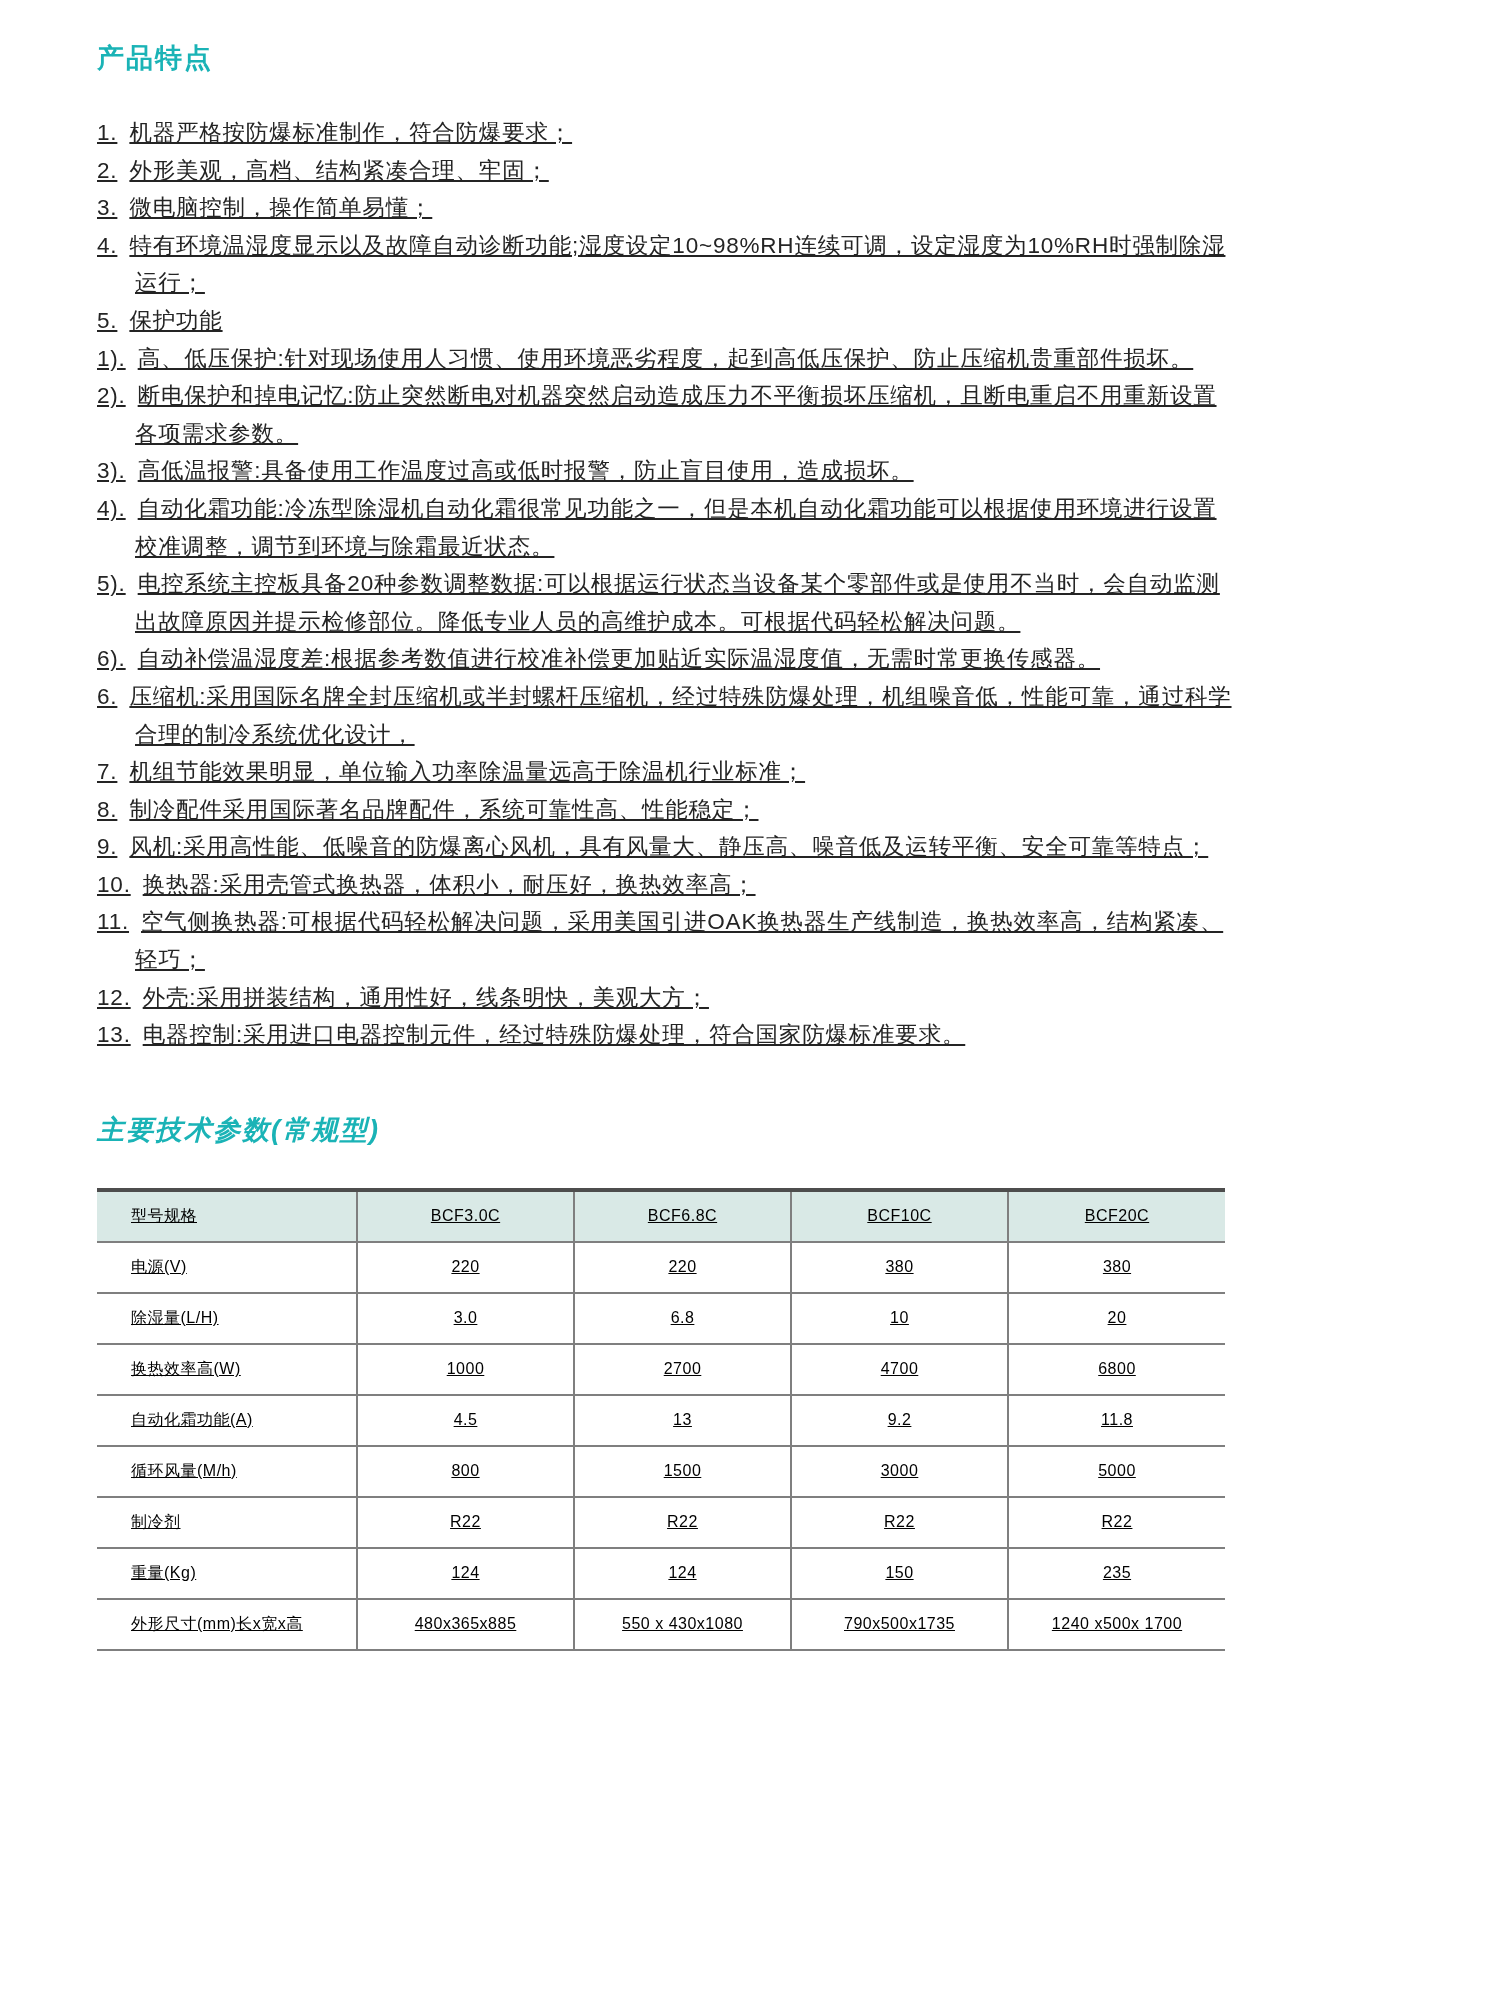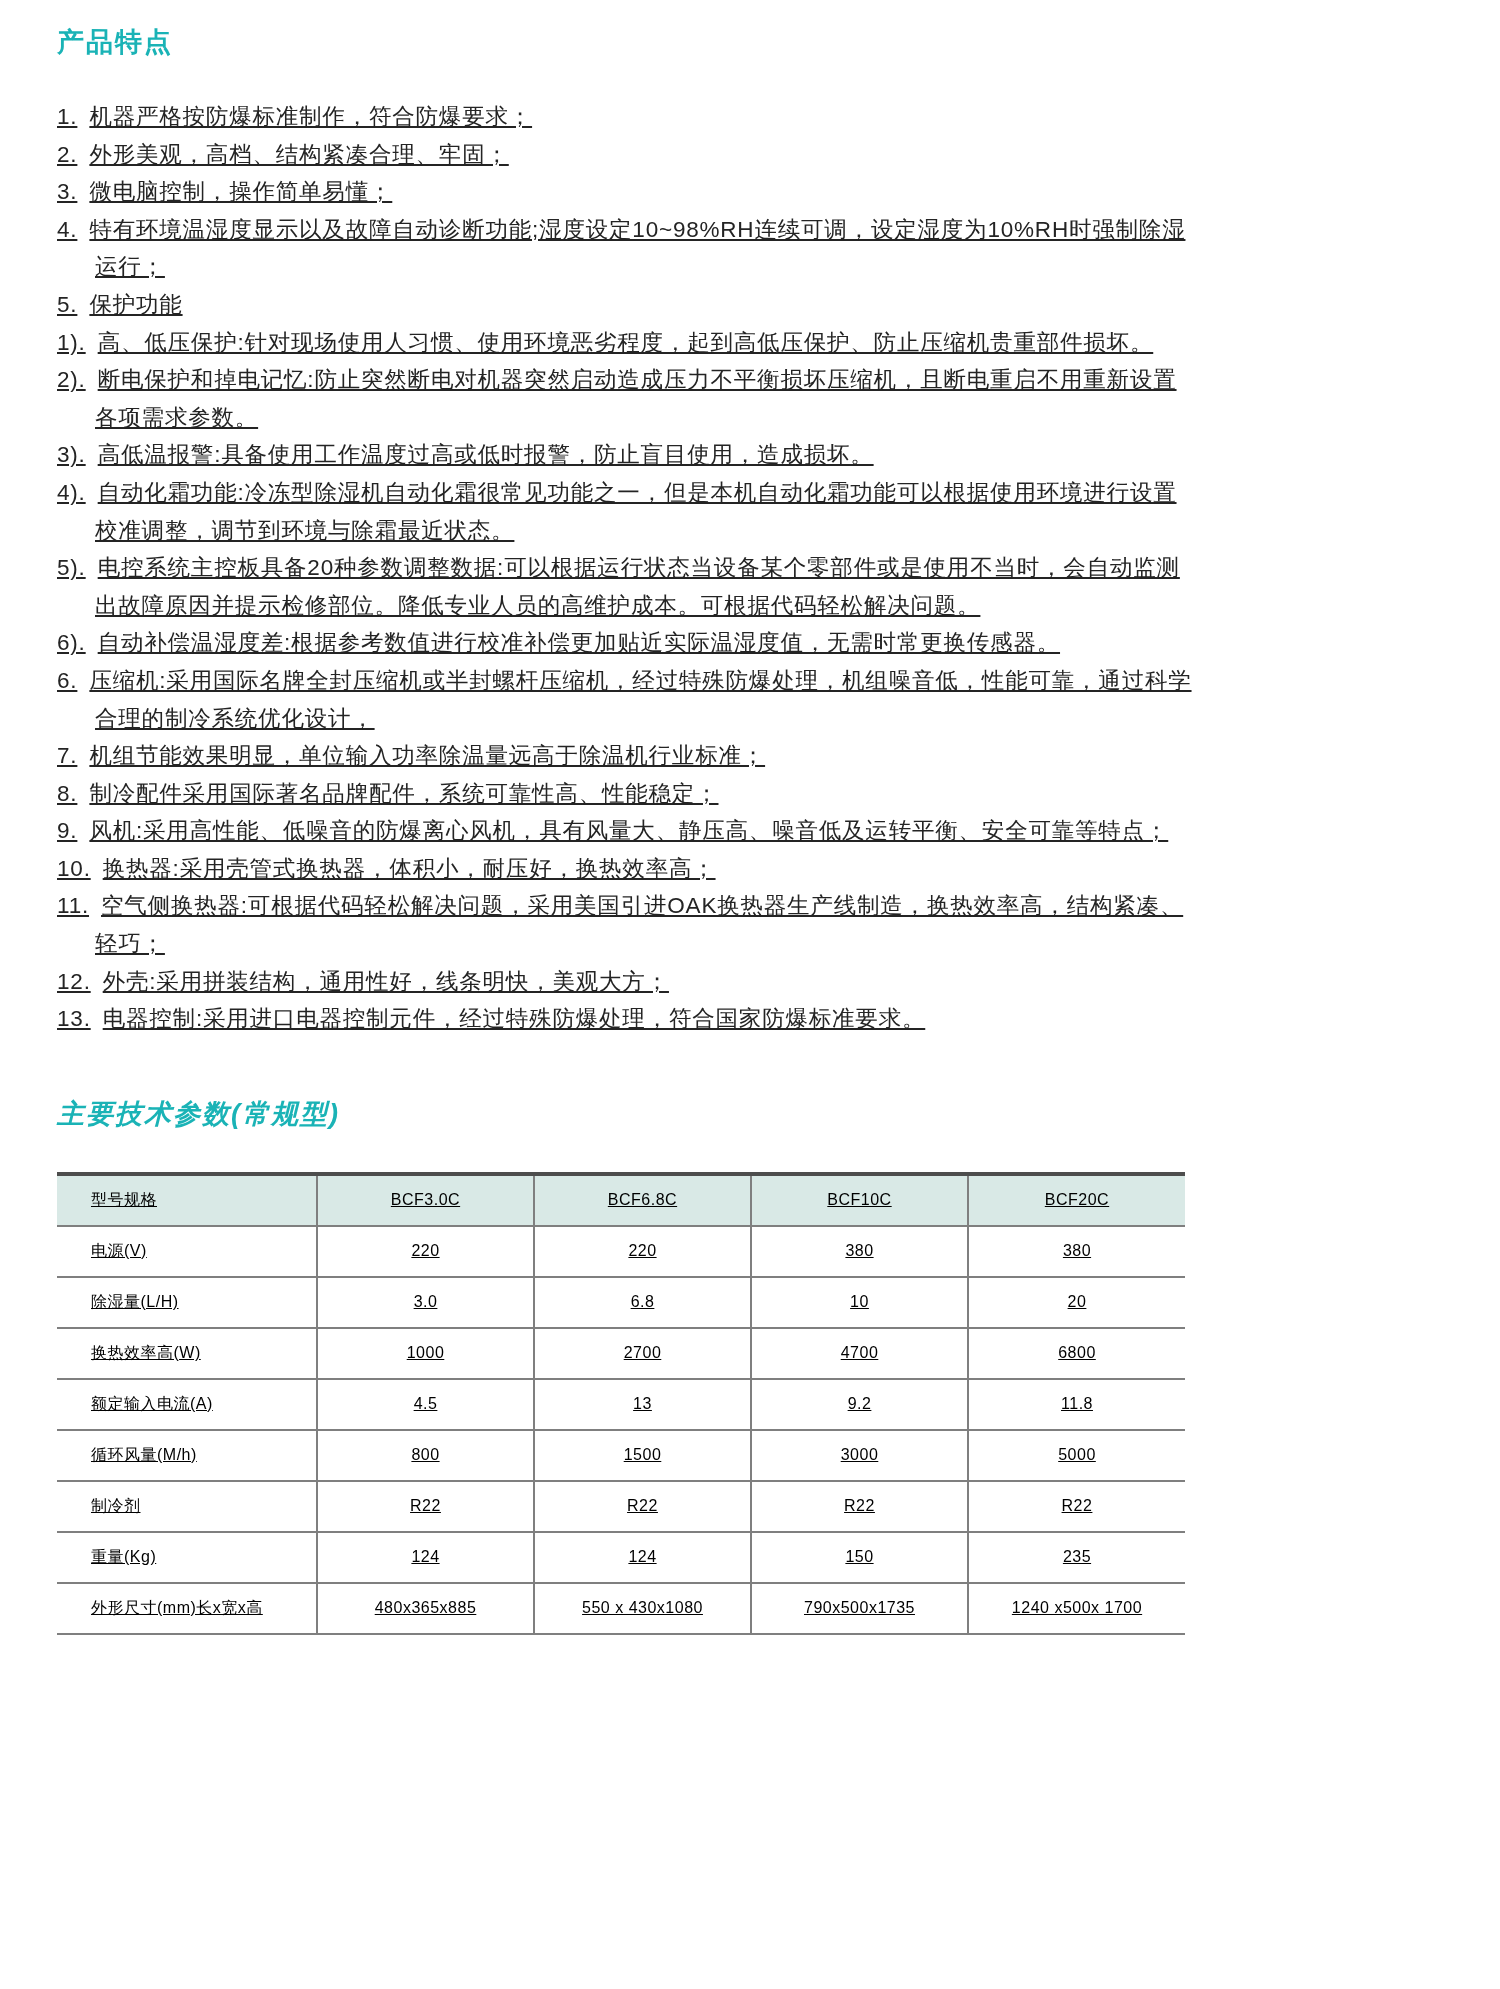--- a/index.html
+++ b/index.html
@@ -8,22 +8,23 @@
     background: #ffffff;
   }
   body {
     font-family: "Liberation Sans", "DejaVu Sans", sans-serif;
     color: #262626;
   }
   .page {
     width: 1252px;
     min-height: 1989px;
     box-sizing: border-box;
-    padding: 24px 55px 60px 57px;
+    padding: 40px 55px 60px 57px;
     background: #ffffff;
+    margin-left: 40px;
   }
   .section-title {
     color: #1ab3b6;
     font-size: 27px;
     font-weight: bold;
     letter-spacing: 2px;
     margin: 0;
   }
   .features-title { margin-bottom: 38px; }
   .specs-title { margin-top: 58px; margin-bottom: 40px; font-style: italic; }
@@ -138,21 +139,21 @@
           <td>20</td>
         </tr>
         <tr>
           <td class="label">换热效率高(W)</td>
           <td>1000</td>
           <td>2700</td>
           <td>4700</td>
           <td>6800</td>
         </tr>
         <tr>
-          <td class="label">额定输入电流(A)</td>
+          <td class="label">自动化霜功能(A)</td>
           <td>4.5</td>
           <td>13</td>
           <td>9.2</td>
           <td>11.8</td>
         </tr>
         <tr>
           <td class="label">循环风量(M/h)</td>
           <td>800</td>
           <td>1500</td>
           <td>3000</td>

